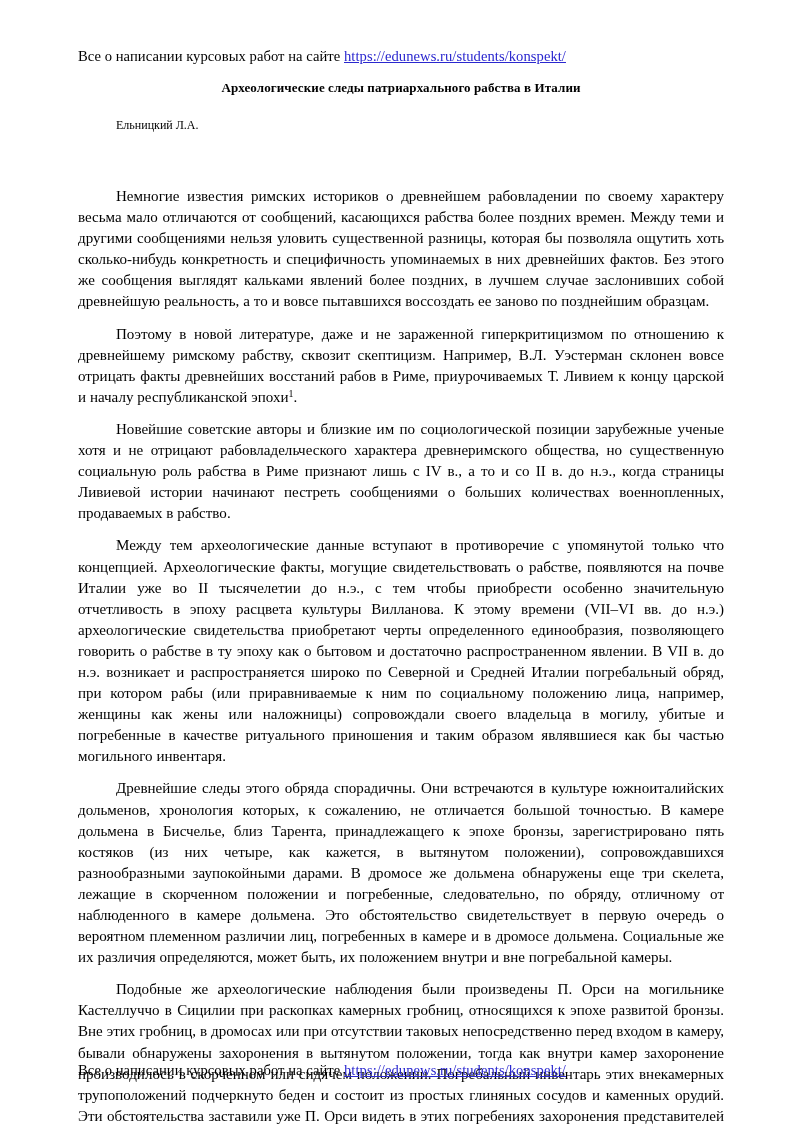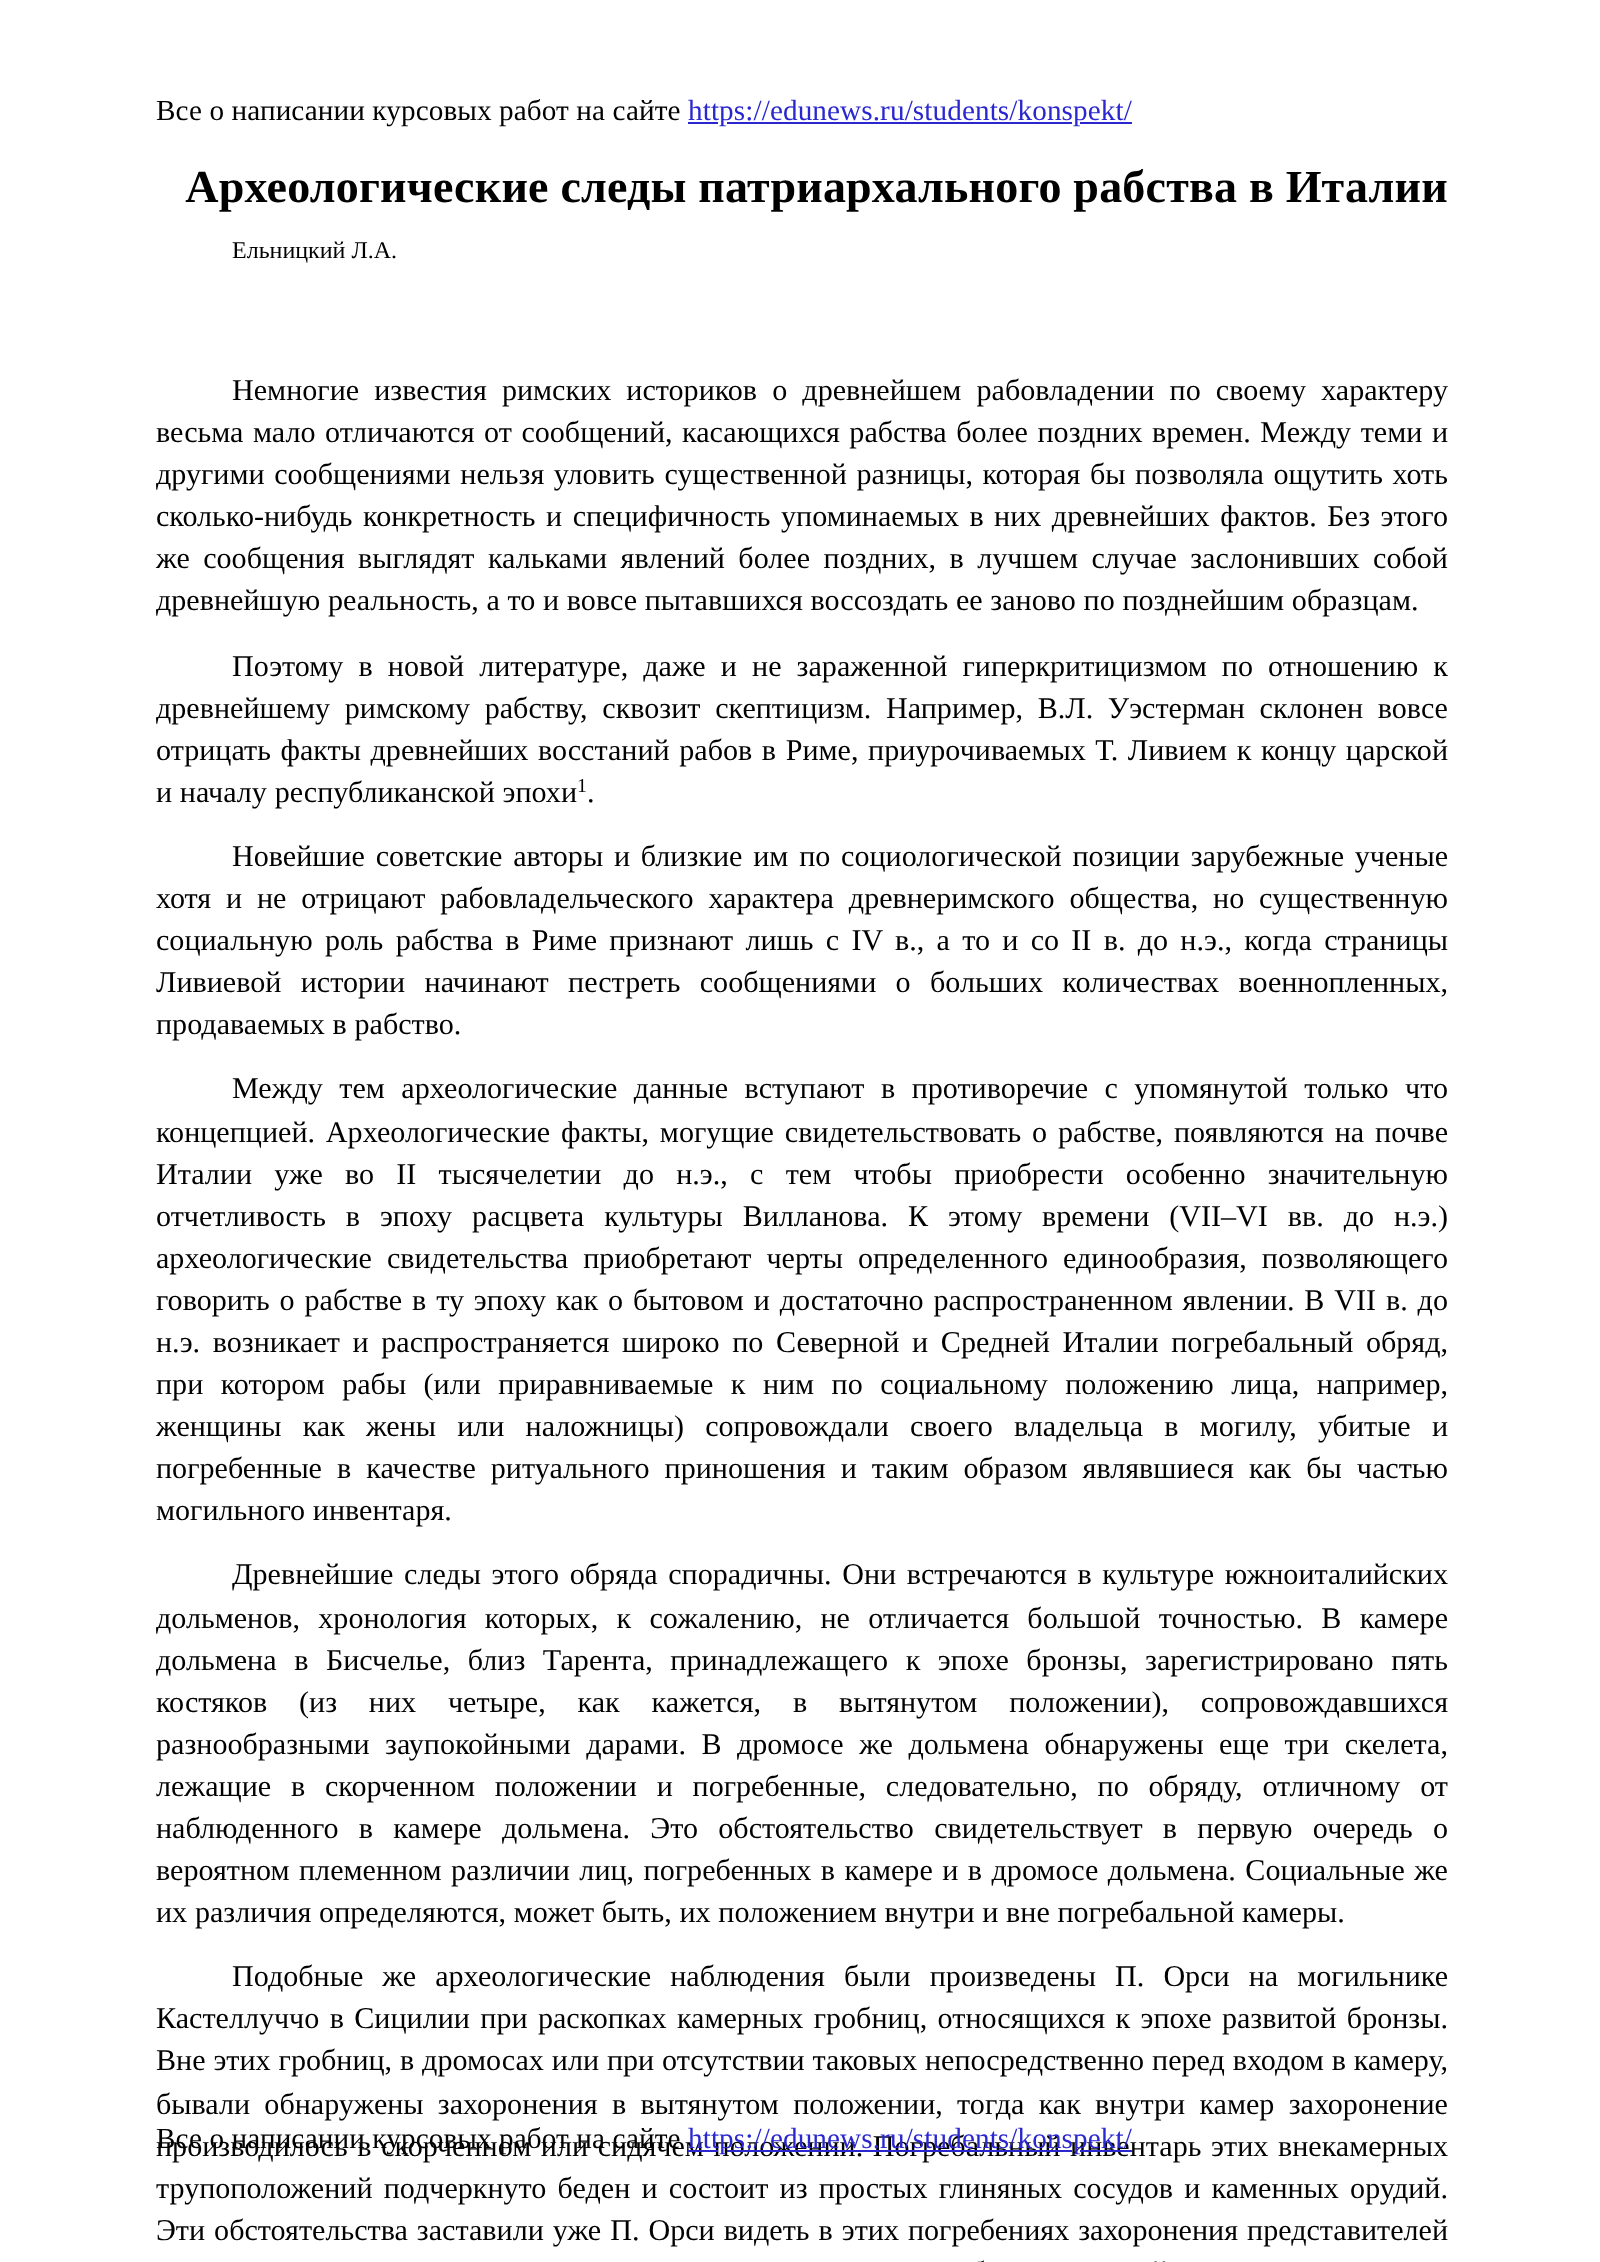--- a/index.html
+++ b/index.html
@@ -48,22 +48,22 @@
     cursor: pointer;
   }
 
   
   .doc-title {
     position: absolute;
     left: 78px;
     top: 80px;
     width: 646px;
     margin: 0;
-    text-align: right;
-    font-size: 23px;
+    text-align: center;
+    font-size: 13px;
     font-weight: bold;
     line-height: 1.2;
     letter-spacing: 0.1px;
   }
 
   
   .doc-author {
     position: absolute;
     left: 78px;
     top: 118px;

